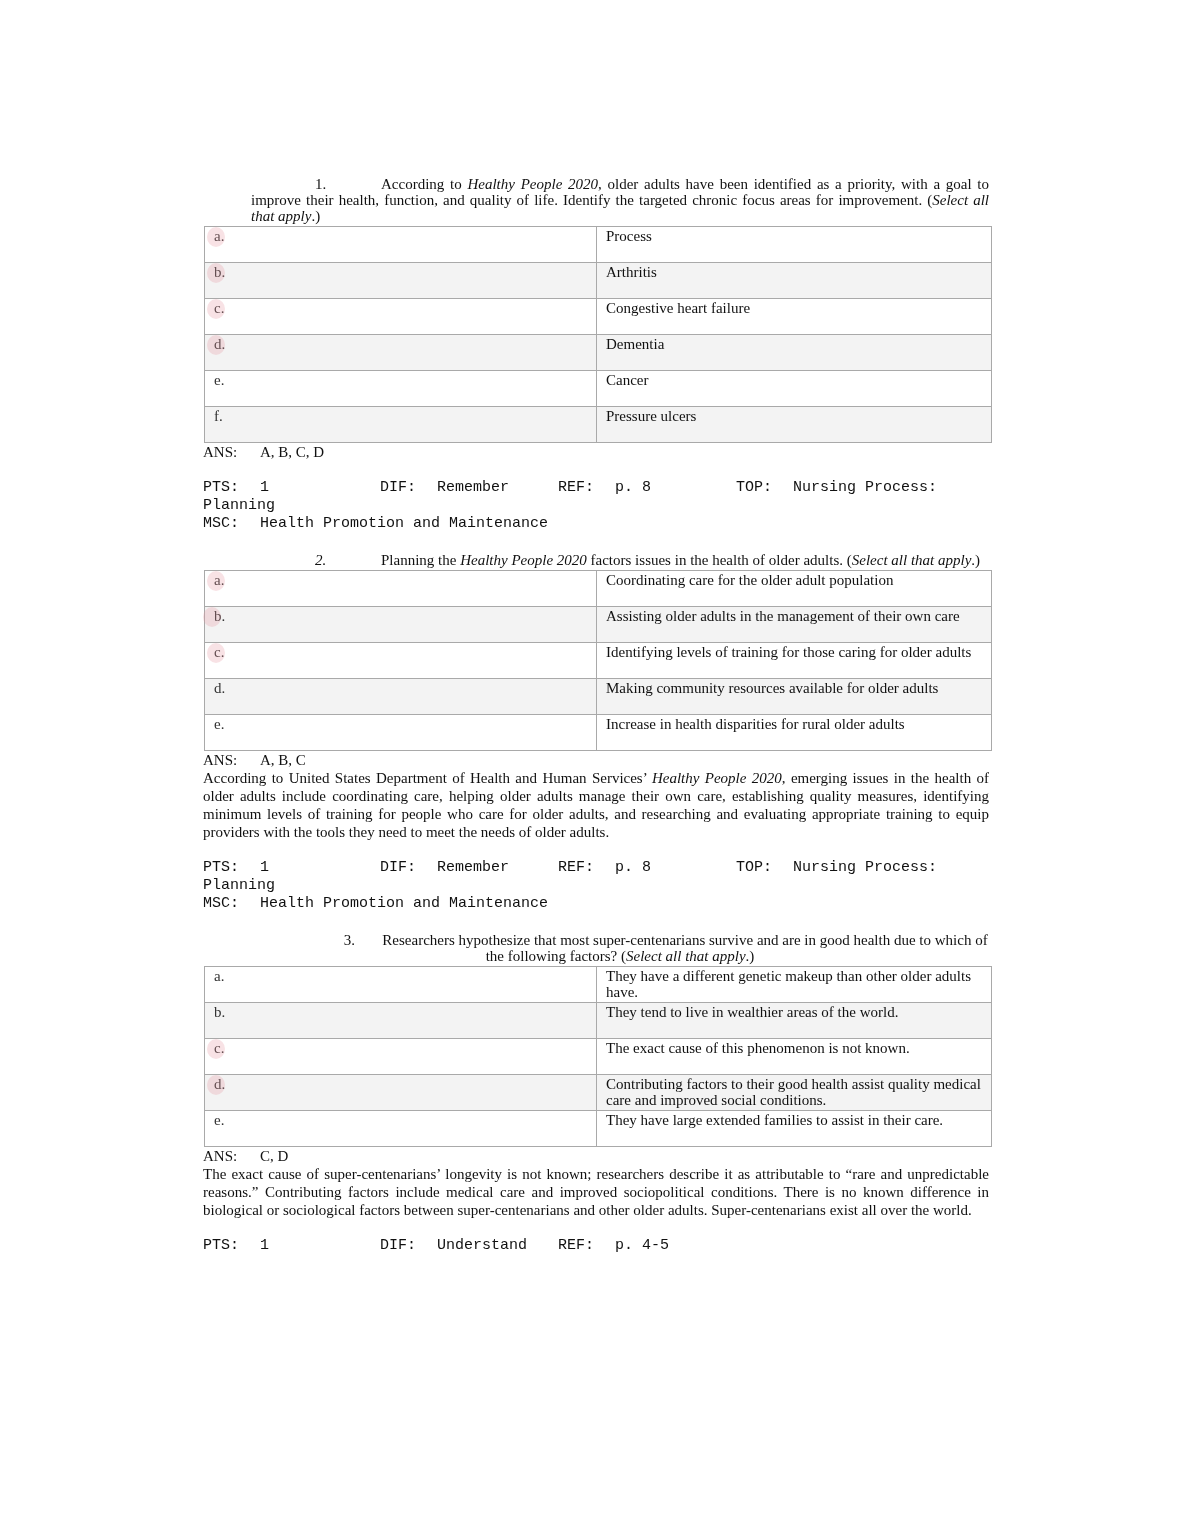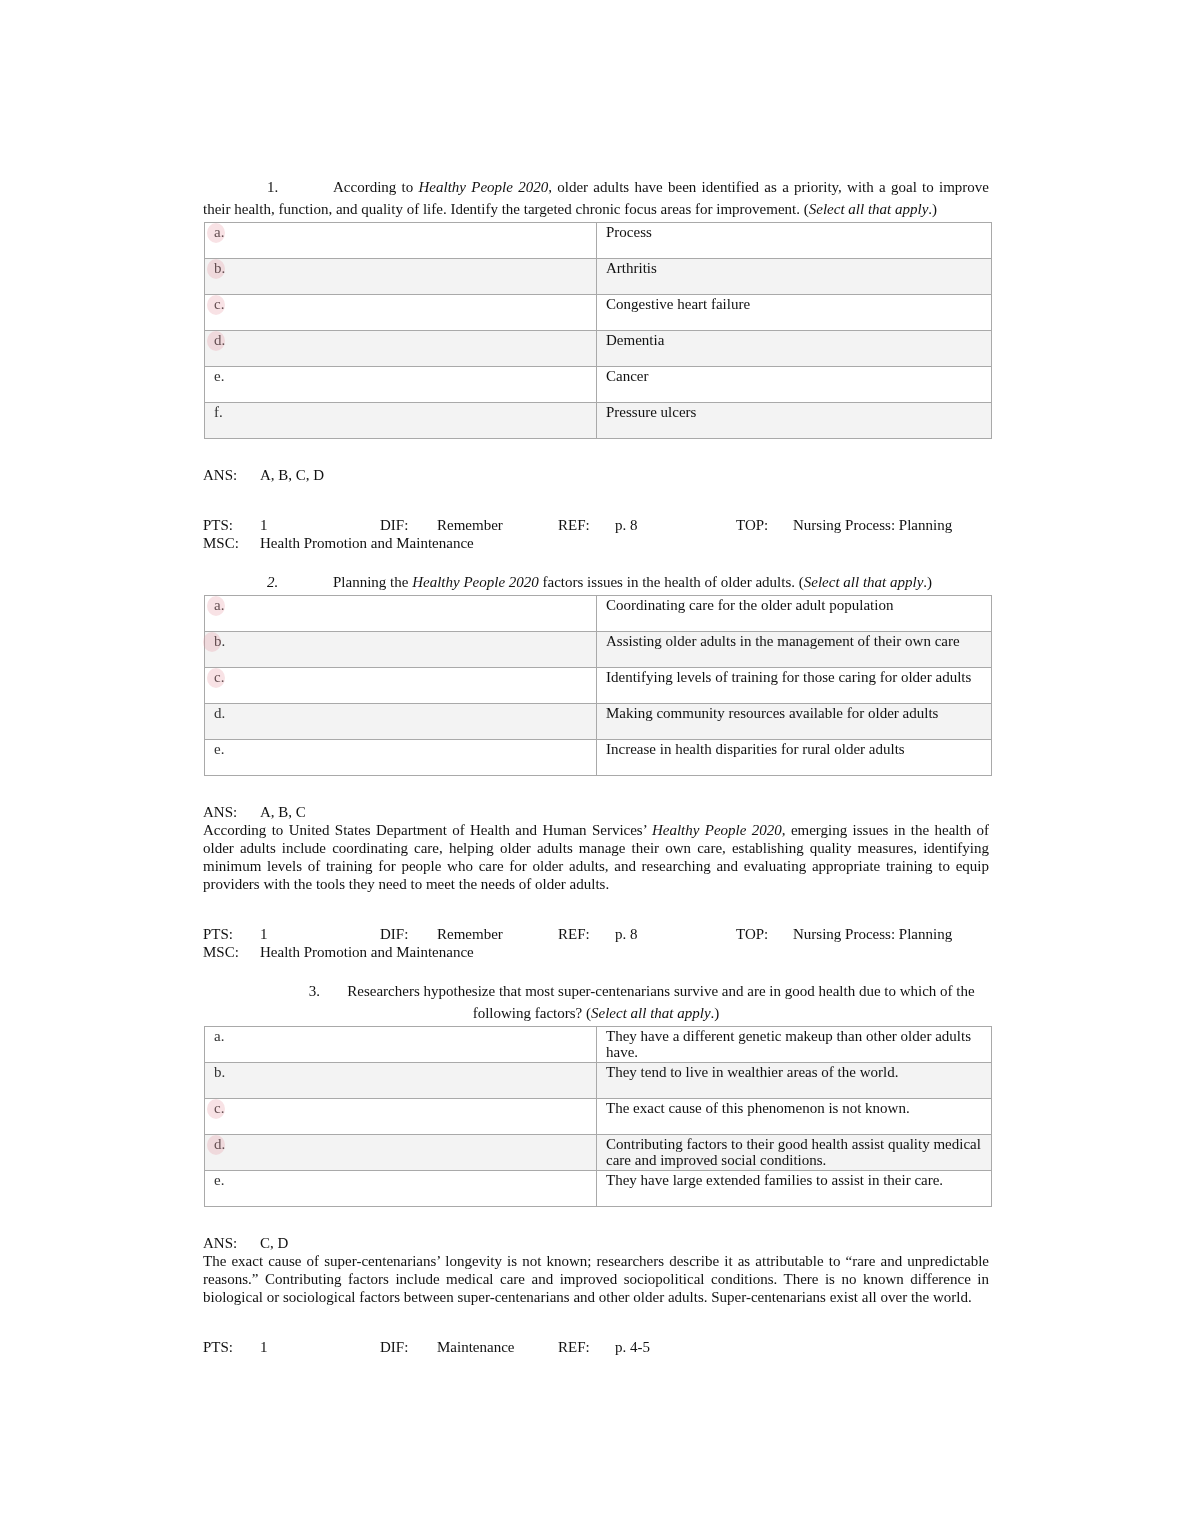--- a/index.html
+++ b/index.html
@@ -1,34 +1,34 @@
 <!DOCTYPE html>
 <html><head>
 <meta charset="utf-8">
 <style>
   html, body { margin: 0; padding: 0; background: #ffffff; }
   body {
     width: 1190px; height: 1539px; position: relative; overflow: hidden;
     font-family: "Liberation Serif", serif; font-size: 15px; color: #111;
   }
   .page { position: absolute; left: 203px; top: 176px; width: 786px; }
-  .stem { line-height: 22px; text-align: justify; }
+  .stem { line-height: 16px; text-align: justify; margin-left: 48px; }
   table.opts { width: 788px; border-collapse: collapse; margin-top: 2px; margin-left: 1px; }
   table.opts td { border: 1px solid #a9a9a9; vertical-align: top; padding: 1px 9px 0 9px; line-height: 16px; font-size: 15px; }
   table.opts td.letter { width: 373px; color: #333; position: relative; }
   table.opts tr { height: 36px; }
   table.opts tr:nth-child(even) td { background: #f3f3f3; }
   .mark {
     position: absolute; left: 2px; top: 0px; width: 18px; height: 20px; border-radius: 50%;
     background: rgba(230, 150, 160, 0.28);
   }
-  .ans { margin-top: 27px; line-height: 18px; }
+  .ans { margin-top: 0; line-height: 18px; }
   .lbl { display: inline-block; width: 57px; }
   .rat { line-height: 18px; text-align: justify; }
-  .meta { margin-top: 32px; line-height: 18px; }
+  .meta { margin-top: 18px; line-height: 18px; font-family: Liberation Mono, monospace; }
   .meta .c1 { display: inline-block; width: 57px; }
   .meta .c2 { display: inline-block; width: 120px; }
   .meta .c3 { display: inline-block; width: 57px; }
   .meta .c4 { display: inline-block; width: 121px; }
   .meta .c5 { display: inline-block; width: 57px; }
   .meta .c6 { display: inline-block; width: 121px; }
   .meta .c7 { display: inline-block; width: 57px; }
   .q { margin-bottom: 19px; }
   i { font-style: italic; }
 </style>
@@ -136,17 +136,17 @@
           </tr>
       <tr>
             <td class="letter"><span>e.</span></td>
             <td>They have large extended families to assist in their care.</td>
           </tr>
     </tbody>
       </table>
     <div class="ans"><span class="lbl">ANS:</span><span>C, D</span></div>
     <div class="rat"><span>The exact cause of super-centenarians’ longevity is not known; researchers describe it as attributable to “rare and unpredictable reasons.” Contributing factors include medical care and improved sociopolitical conditions. There is no known difference in biological or sociological factors between super-centenarians and other older adults. Super-centenarians exist all over the world.</span></div>
     <div class="meta">
-      <span class="c1">PTS:</span><span class="c2">1</span><span class="c3">DIF:</span><span class="c4">Maintenance</span><span class="c5">REF:</span><span class="c6">p. 4-5</span>
+      <span class="c1">PTS:</span><span class="c2">1</span><span class="c3">DIF:</span><span class="c4">Understand</span><span class="c5">REF:</span><span class="c6">p. 4-5</span>
     </div>
   </div>
 
 </div>
 
 </body></html>

